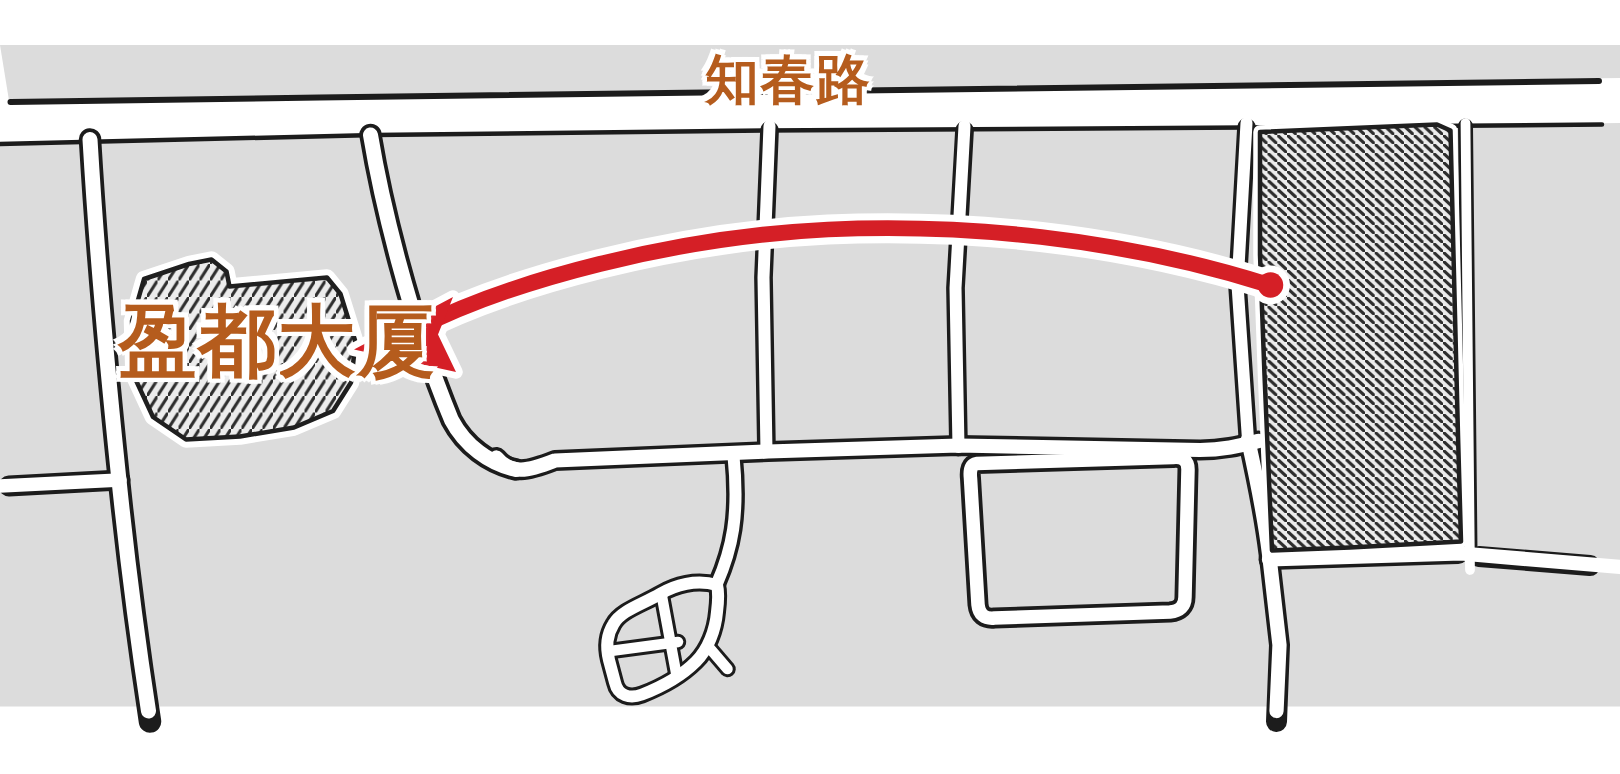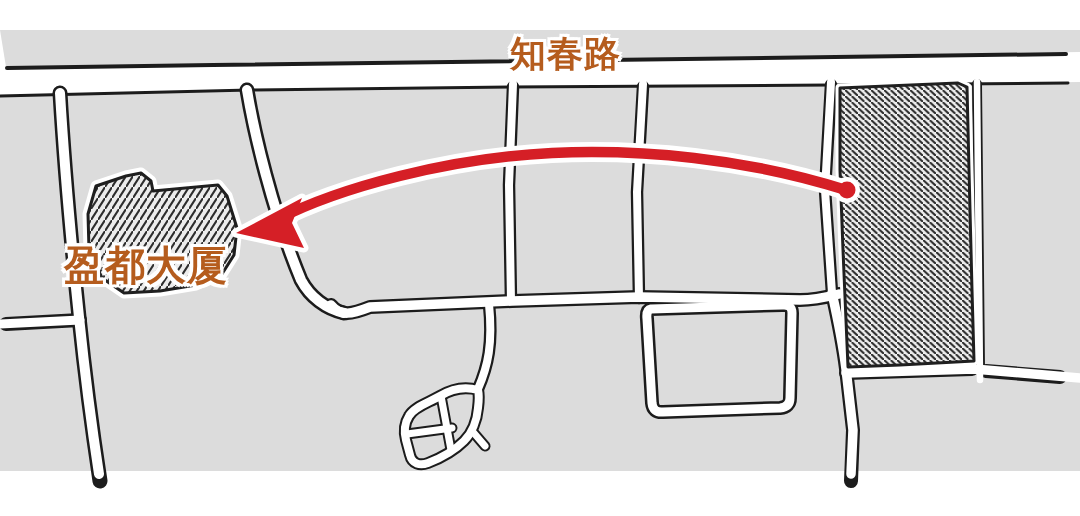--- a/index.html
+++ b/index.html
@@ -24,22 +24,22 @@
     font-weight:700;
     line-height:1;
     letter-spacing:1px;
     white-space:nowrap;
     text-shadow:
       -3px -3px 0 #fff, 3px -3px 0 #fff, -3px 3px 0 #fff, 3px 3px 0 #fff,
       0 -3px 0 #fff, 0 3px 0 #fff, -3px 0 0 #fff, 3px 0 0 #fff,
       -2px -2px 0 #fff, 2px -2px 0 #fff, -2px 2px 0 #fff, 2px 2px 0 #fff,
       0 0 5px #fff;
   }
-  #lbl-road{left:470px;top:36px;font-size:36px;margin-left:40px;}
-  #lbl-left{left:64px;top:202px;font-size:40px;margin-top:43px;}
+  #lbl-road{left:470px;top:36px;font-size:36px;}
+  #lbl-left{left:79px;top:202px;font-size:52px;}
   #lbl-right{left:839px;top:205px;font-size:37px;}
 </style>
 </head>
 <body>
 
 <div class="stage">
 
   <svg width="1080" height="516" viewBox="0 0 1080 516">
     <defs>
       <pattern id="hatch1" patternUnits="userSpaceOnUse" width="7" height="11">

